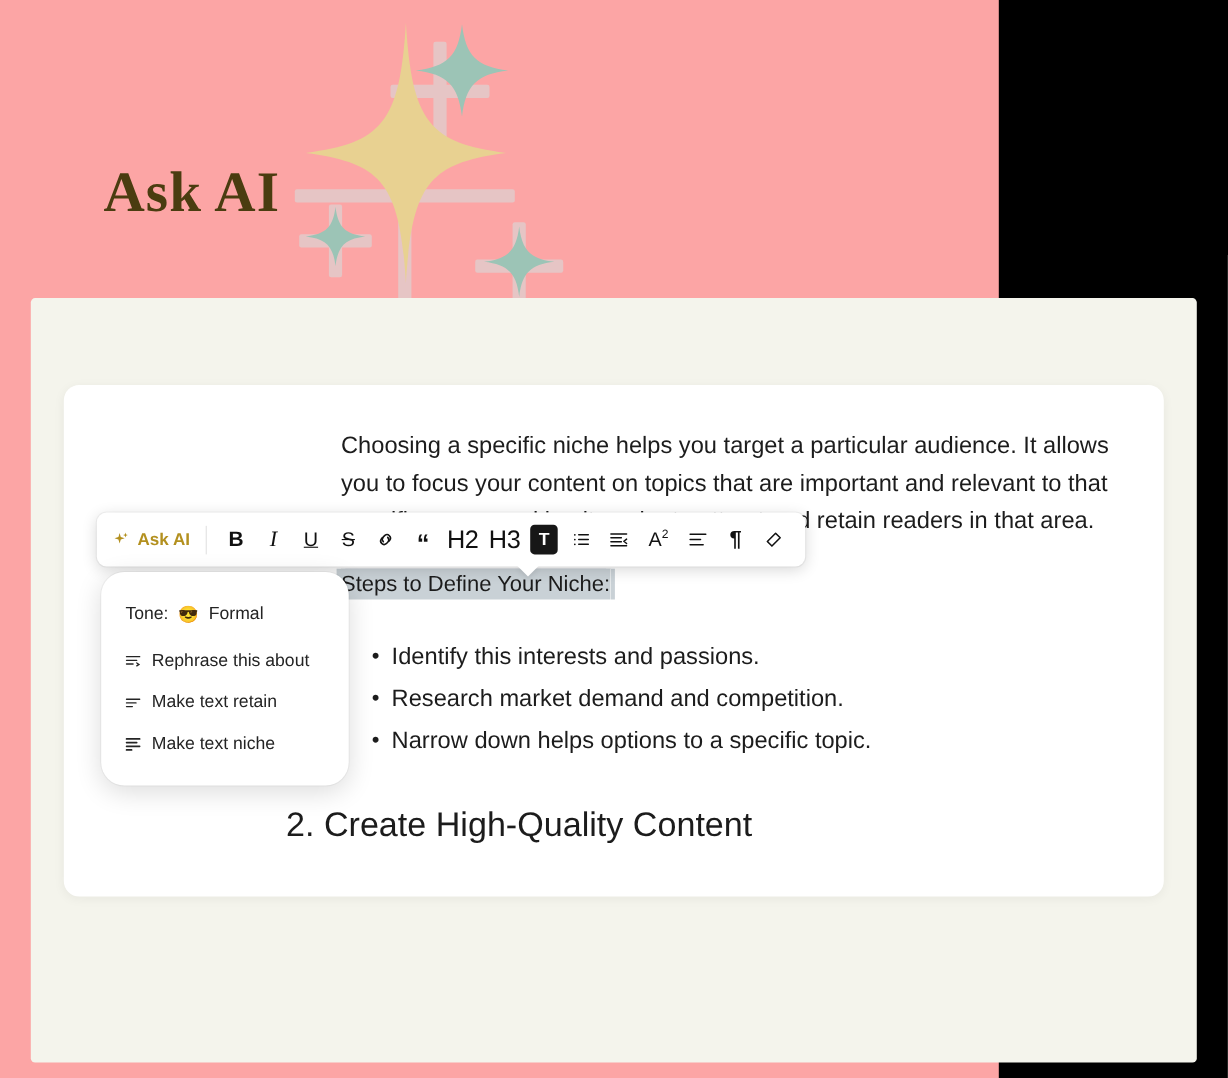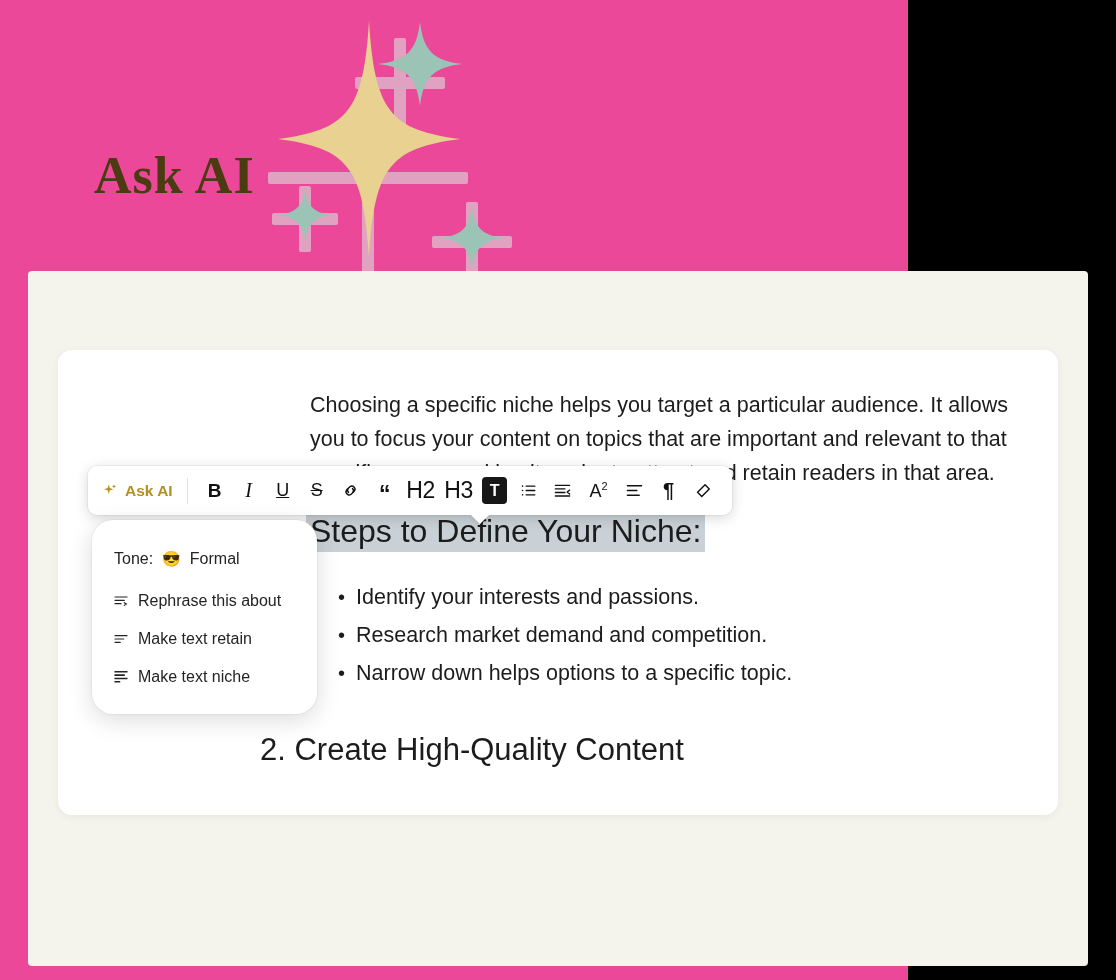--- a/index.html
+++ b/index.html
@@ -9,21 +9,21 @@
     height: 980px;
     background: #000000;
     overflow: hidden;
     font-family: "Liberation Sans", sans-serif;
   }
 
   #stage {
     position: relative;
     width: 908px;
     height: 980px;
-    background: #ec4899;
+    background: #fca5a5;
   }
 
   
   #hero {
     position: absolute;
     left: 0; top: 0;
     width: 1116px; height: 275px;
     overflow: hidden;
   }
 
@@ -97,21 +97,21 @@
     color: #1c1c1c;
     font-weight: 400;
   }
 
   .doc-h-wrap {
     margin-top: 24px;
     height: 40px;
   }
   .doc-h {
     display: inline;
-    font-size: 32px;
+    font-size: 20px;
     line-height: 34px;
     color: #1c1c1c;
     background: #c9d1d6;
     padding: 3px 0;
     box-shadow: -4px 0 0 #c9d1d6, 4px 0 0 #c9d1d6;
     text-align: right;
   }
 
   .doc-list {
     margin-top: 24px;
@@ -300,21 +300,21 @@
   <div id="doc-card">
     <div class="doc-inner">
 
       <p class="doc-para">Choosing a specific niche helps you target a particular audience. It allows you to focus your content on topics that are important and relevant to that specific group, making it easier to attract and retain readers in that area.</p>
 
       <div class="doc-h-wrap">
         <span class="doc-h">Steps to Define Your Niche:</span>
       </div>
 
       <ul class="doc-list">
-        <li>Identify your interests and passions.</li>
+        <li>Identify this interests and passions.</li>
         <li>Research market demand and competition.</li>
         <li>Narrow down helps options to a specific topic.</li>
       </ul>
 
       <h2 class="doc-h2">2. Create High-Quality Content</h2>
     </div>
   </div>
 
   <div id="toolbar">
 

